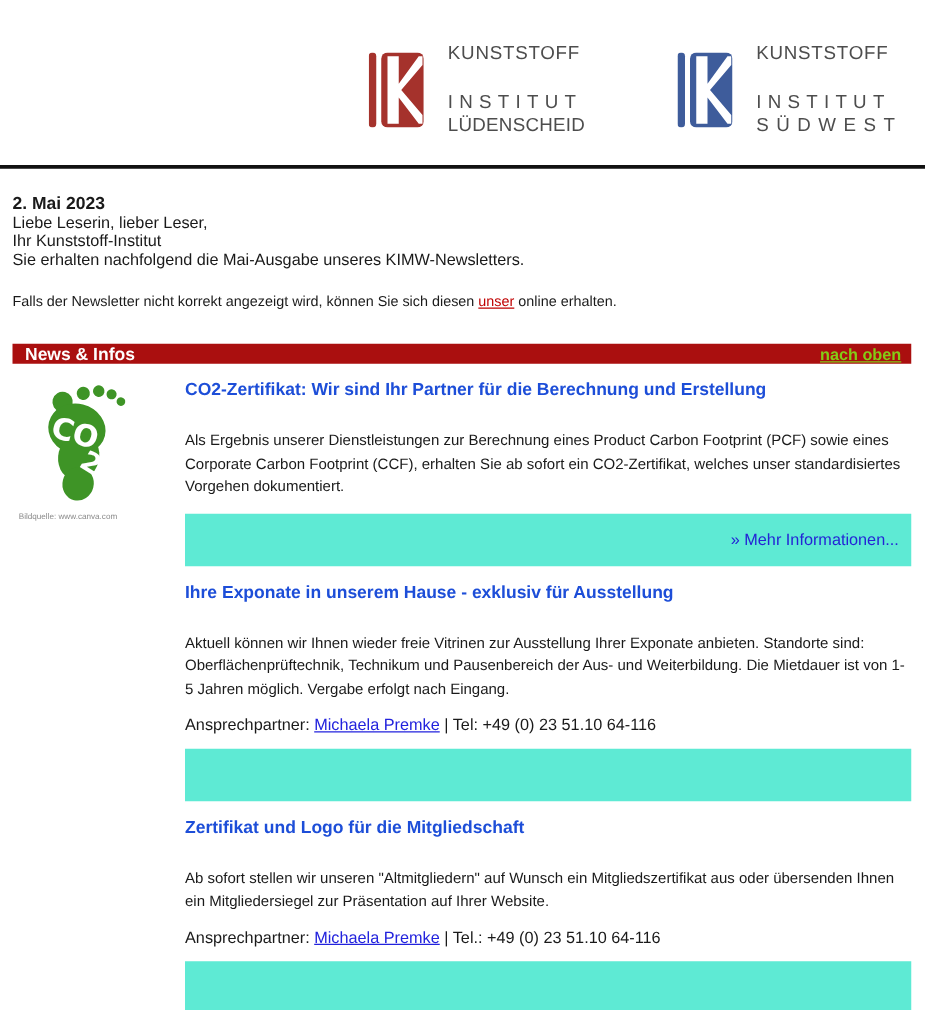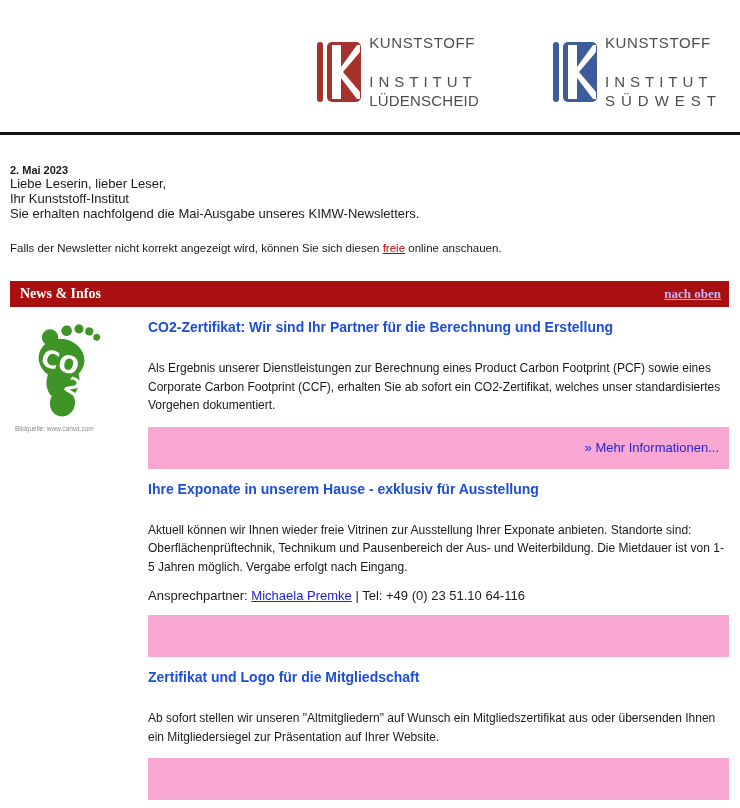--- a/index.html
+++ b/index.html
@@ -1,56 +1,56 @@
 <!DOCTYPE html>
 <html lang="de"><head>
 <meta charset="utf-8">
 <style>
   * { margin: 0; padding: 0; box-sizing: border-box; }
   html, body { width: 740px; height: 808px; overflow: hidden; background: #ffffff; }
   body { font-family: "Liberation Sans", sans-serif; color: #1a1a1a; }
 
   
   .header { display: flex; justify-content: flex-end; gap: 42px; padding: 33px 18px 0 0; }
-  .logo { display: flex; align-items: center; gap: 8px; cursor: pointer; padding-left: 32px; }
+  .logo { display: flex; align-items: center; gap: 19px; cursor: pointer; padding-left: 32px; }
   .logo svg { display: block; }
   .logo-text { font-size: 15px; line-height: 19px; color: #4d4d4d; font-weight: 400; }
   .logo-text .l1 { letter-spacing: 0.6px; }
   .logo-text .l2 { letter-spacing: 5px; margin-top: 20px; }
   .logo-text .l3-narrow { letter-spacing: 0.2px; }
   .logo-text .l3-wide { letter-spacing: 6px; }
   .top-rule { border: none; border-top: 3px solid #111111; margin-top: 22px; }
 
   
   .intro { padding: 0 10px; }
-  .date { font-size: 11px; font-weight: bold; margin-top: 29px; }
+  .date { font-size: 14px; font-weight: bold; margin-top: 19px; }
   .intro p.line { font-size: 13px; }
   .note { font-size: 11.5px; margin-top: 21px; }
   .note a, .red-link { color: #c00000; text-decoration: underline; cursor: pointer; }
 
   
-  .banner { margin: 27px 11px 0 10px; height: 26px; display: flex; align-items: center;
-            justify-content: space-between; padding: 0 8px 0 10px; font-family: Liberation Serif, serif; }
+  .banner { margin: 27px 11px 0 10px; height: 16px; display: flex; align-items: center;
+            justify-content: space-between; padding: 0 8px 0 10px; }
   .banner-title { color: #ffffff; font-size: 14px; font-weight: bold; }
-  .banner-link { color: #c4b5fd; font-size: 13px; font-weight: bold; text-decoration: underline; cursor: pointer; }
+  .banner-link { color: #84cc16; font-size: 13px; font-weight: bold; text-decoration: underline; cursor: pointer; }
 
   
   .section-body { display: flex; padding: 12px 11px 0 10px; }
   .img-col { width: 138px; flex: 0 0 138px; }
   .img-block { margin-left: 5px; width: 112px; }
   .img-caption { font-size: 6.5px; color: #8a8a8a; margin-top: 2px; }
   .articles-col { flex: 1 1 auto; min-width: 0; }
 
   .article { margin-top: 12px; }
   .article:first-child { margin-top: 0; }
   .article h3 { font-size: 14px; font-weight: bold; color: #1d4ed8; }
   .article .body { font-size: 12px; line-height: 18.5px; margin-top: 24px; }
   .contact { font-size: 13px; margin-top: 12px; }
   .contact a { color: #2222dd; text-decoration: underline; cursor: pointer; }
-  .more-bar { margin-top: 12px; height: 42px; background: #f9a8d4; display: flex;
+  .more-bar { margin-top: 12px; height: 42px; background: #5eead4; display: flex;
               align-items: center; justify-content: flex-end; padding-right: 10px; }
   .more-bar a { color: #2424d6; font-size: 13px; text-decoration: none; cursor: pointer; }
 </style>
 </head>
 <body>
 
 <div class="header">
 
   <div class="logo" style="color: rgb(165, 50, 44);">
     <span>
@@ -86,22 +86,22 @@
 
 <hr class="top-rule">
 
 <div class="intro">
   <p class="date">2. Mai 2023</p>
   <p class="line">Liebe Leserin, lieber Leser,</p>
   <p class="line">Ihr Kunststoff-Institut</p>
   <p class="line">Sie erhalten nachfolgend die Mai-Ausgabe unseres KIMW-Newsletters.</p>
   <p class="note">
     <span>Falls der Newsletter nicht korrekt angezeigt wird, können Sie sich diesen</span>
-    <a class="red-link">freie</a>
-    <span>online anschauen.</span>
+    <a class="red-link">unser</a>
+    <span>online erhalten.</span>
   </p>
 </div>
 
 <div class="banner" style="background-color: rgb(170, 15, 15);">
   <span class="banner-title">News &amp; Infos</span>
   <a class="banner-link">nach oben</a>
 </div>
 
 <div class="section-body">
 
@@ -144,19 +144,24 @@
         <span>| Tel: +49 (0) 23 51.10 64-116</span>
       </p>
       <div class="more-bar">
         <a></a>
       </div>
     </div>
 
     <div class="article">
       <h3>Zertifikat und Logo für die Mitgliedschaft</h3>
       <p class="body">Ab sofort stellen wir unseren "Altmitgliedern" auf Wunsch ein Mitgliedszertifikat aus oder übersenden Ihnen ein Mitgliedersiegel zur Präsentation auf Ihrer Website.</p>
+      <p class="contact">
+        <span>Ansprechpartner:</span>
+        <a>Michaela Premke</a>
+        <span>| Tel.: +49 (0) 23 51.10 64-116</span>
+      </p>
       <div class="more-bar">
         <a></a>
       </div>
     </div>
 
   </div>
 </div>
 
 </body></html>

